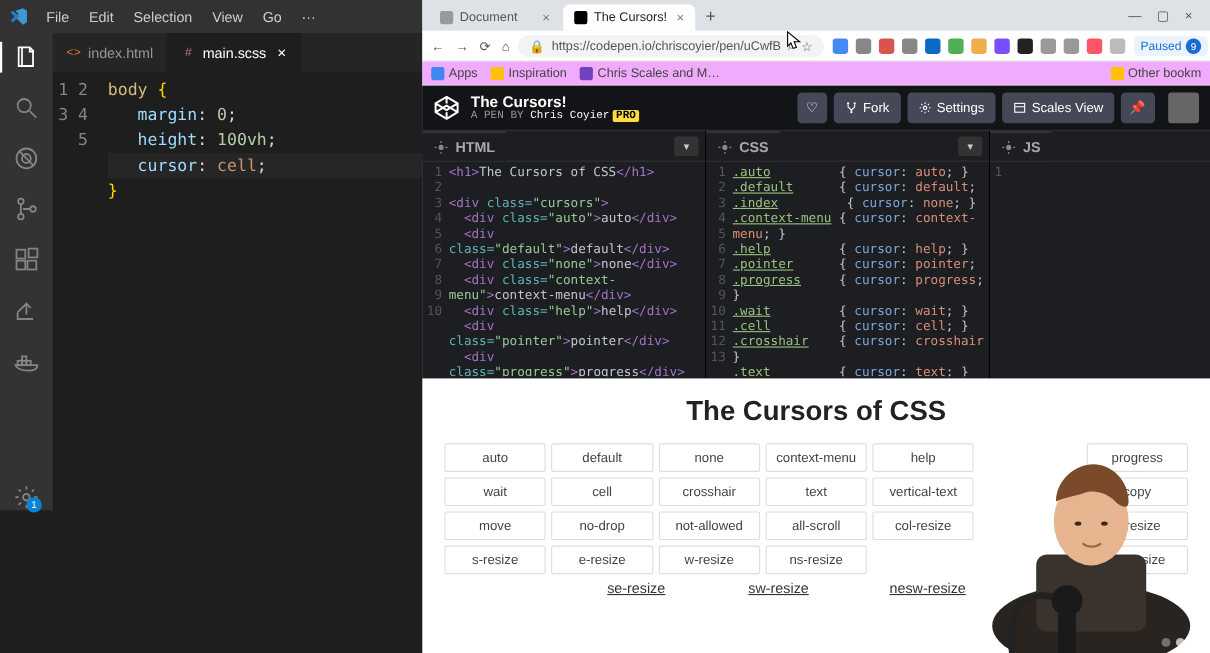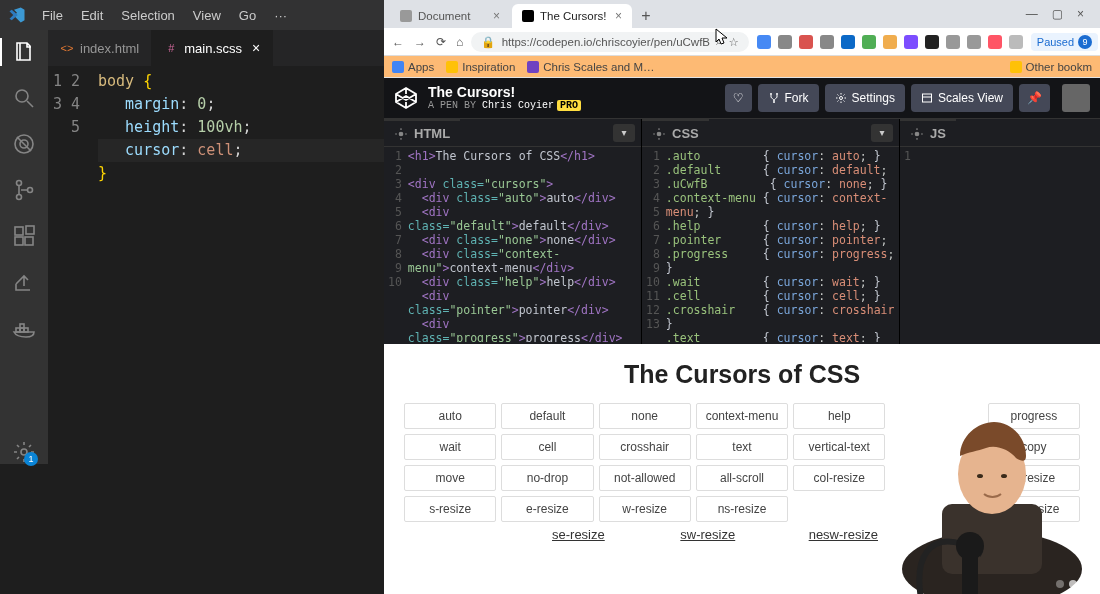--- a/index.html
+++ b/index.html
@@ -47,21 +47,21 @@
 .newtab { width: 24px; height: 24px; display: flex; align-items: center; justify-content: center; color: #555; font-size: 16px; cursor: pointer; }
 .win-ctrls { margin-left: auto; display: flex; gap: 14px; padding-right: 10px; color: #555; font-size: 12px; align-self: center; }
 .omnibar { height: 28px; background: #fff; border-bottom: 1px solid #ddd; display: flex; align-items: center; padding: 0 8px; gap: 8px; color: #555; font-size: 12px; }
 .nav-btns { display: flex; gap: 10px; align-items: center; }
 .nav-btns span { cursor: pointer; }
 .url-box { flex: 1; background: #f1f3f4; border-radius: 12px; height: 20px; display: flex; align-items: center; padding: 0 10px; gap: 6px; color: #555; font-size: 11.5px; }
 .ext-row { display: flex; gap: 7px; align-items: center; }
 .ext { width: 14px; height: 14px; border-radius: 3px; }
 .paused { display: flex; align-items: center; gap: 4px; padding: 2px 6px; background: #eaf3fe; border-radius: 4px; color: #1b6cd1; font-size: 11px; }
 .paused .pc { background: #1b6cd1; color: #fff; width: 14px; height: 14px; border-radius: 7px; display: flex; align-items: center; justify-content: center; font-size: 9px; }
-.bookmarks { height: 22px; background: #fdba74; border-bottom: 1px solid #e3e3e3; display: flex; align-items: center; padding: 0 8px; gap: 12px; font-size: 11.5px; color: #444; }
+.bookmarks { height: 22px; background: #f0abfc; border-bottom: 1px solid #e3e3e3; display: flex; align-items: center; padding: 0 8px; gap: 12px; font-size: 11.5px; color: #444; }
 .bk { display: flex; align-items: center; gap: 4px; cursor: pointer; }
 .bk .sq { width: 12px; height: 12px; border-radius: 2px; }
 
 .codepen { flex: 1; display: flex; flex-direction: column; background: #131417; color: #ccc; min-height: 0; }
 .cp-header { display: flex; align-items: center; height: 40px; padding: 0 10px; background: #131417; }
 .cp-logo { width: 24px; height: 24px; margin-right: 10px; flex-shrink: 0; }
 .cp-title-wrap { display: flex; flex-direction: column; line-height: 1.1; }
 .cp-title { color: #fff; font-weight: 700; font-size: 14px; }
 .cp-sub { font-size: 10px; color: #999; font-family: Liberation Mono, monospace; }
 .cp-sub .auth { color: #fff; }
@@ -78,21 +78,21 @@
 .cp-ptitle { display: flex; align-items: center; gap: 6px; padding: 12px 10px; background: #1d1e22; border-top: 2px solid #333; color: #aaa; font-weight: 700; font-size: 13px; height: 100%; }
 .cp-gear { width: 14px; height: 14px; fill: #888; }
 .cp-chev { margin-left: auto; background: #333; color: #ccc; width: 22px; height: 18px; display: flex; justify-content: center; align-items: center; margin-right: 6px; font-size: 10px; border-radius: 3px; cursor: pointer; }
 .cp-code { flex: 1; overflow: hidden; font-family: Consolas, monospace; font-size: 11.5px; line-height: 14px; padding: 2px 4px; white-space: pre; color: #c5c8c6; display: flex; }
 .cp-ln { color: #555; text-align: right; padding-right: 6px; user-select: none; flex-shrink:0; }
 .cp-src { flex: 1; overflow: hidden; }
 .h-tag { color: #a074c4; }
 .h-attr { color: #5fb3b3; }
 .h-str { color: #99c794; }
 .h-txt { color: #c0c5ce; }
-.c-sel { color: #99c27c; }
+.c-sel { color: #99c27c; text-decoration: underline; }
 .c-prop { color: #7aa6da; }
 .c-val { color: #d98e77; }
 .c-br { color: #c0c5ce; }
 
 .cp-output { flex: 1; background: #fff; color: #333; overflow: hidden; padding: 12px 20px 0 20px; position: relative; }
 .cp-out-title { text-align: center; font-size: 25px; font-weight: 700; margin: 4px 0 14px 0; color: #222; }
 .cursor-grid { display: grid; grid-template-columns: repeat(7, 1fr); gap: 5px; }
 .cursor-grid .cell { background: #fff; border: 1px solid #ddd; height: 26px; display: flex; align-items: center; justify-content: center; font-size: 12px; color: #444; cursor: pointer; border-radius: 2px; }
 .row-last { display: grid; grid-template-columns: repeat(3,1fr); gap: 5px; max-width: 380px; margin: 5px auto 0 auto; text-decoration: underline; }
 
@@ -374,21 +374,21 @@
 6
 7
 8
 9
 10
 11
 12
 13</div>
 <div class="cp-src"><span class="c-sel">.auto</span>         <span class="c-br">{</span> <span class="c-prop">cursor</span>: <span class="c-val">auto</span>; <span class="c-br">}</span>
 <span class="c-sel">.default</span>      <span class="c-br">{</span> <span class="c-prop">cursor</span>: <span class="c-val">default</span>; <span class="c-br">}</span>
-<span class="c-sel">.uCwfB</span>         <span class="c-br">{</span> <span class="c-prop">cursor</span>: <span class="c-val">none</span>; <span class="c-br">}</span>
+<span class="c-sel">.index</span>         <span class="c-br">{</span> <span class="c-prop">cursor</span>: <span class="c-val">none</span>; <span class="c-br">}</span>
 <span class="c-sel">.context-menu</span> <span class="c-br">{</span> <span class="c-prop">cursor</span>: <span class="c-val">context-</span>
 <span class="c-val">menu</span>; <span class="c-br">}</span>
 <span class="c-sel">.help</span>         <span class="c-br">{</span> <span class="c-prop">cursor</span>: <span class="c-val">help</span>; <span class="c-br">}</span>
 <span class="c-sel">.pointer</span>      <span class="c-br">{</span> <span class="c-prop">cursor</span>: <span class="c-val">pointer</span>; <span class="c-br">}</span>
 <span class="c-sel">.progress</span>     <span class="c-br">{</span> <span class="c-prop">cursor</span>: <span class="c-val">progress</span>;
 <span class="c-br">}</span>
 <span class="c-sel">.wait</span>         <span class="c-br">{</span> <span class="c-prop">cursor</span>: <span class="c-val">wait</span>; <span class="c-br">}</span>
 <span class="c-sel">.cell</span>         <span class="c-br">{</span> <span class="c-prop">cursor</span>: <span class="c-val">cell</span>; <span class="c-br">}</span>
 <span class="c-sel">.crosshair</span>    <span class="c-br">{</span> <span class="c-prop">cursor</span>: <span class="c-val">crosshair</span>;
 <span class="c-br">}</span>

